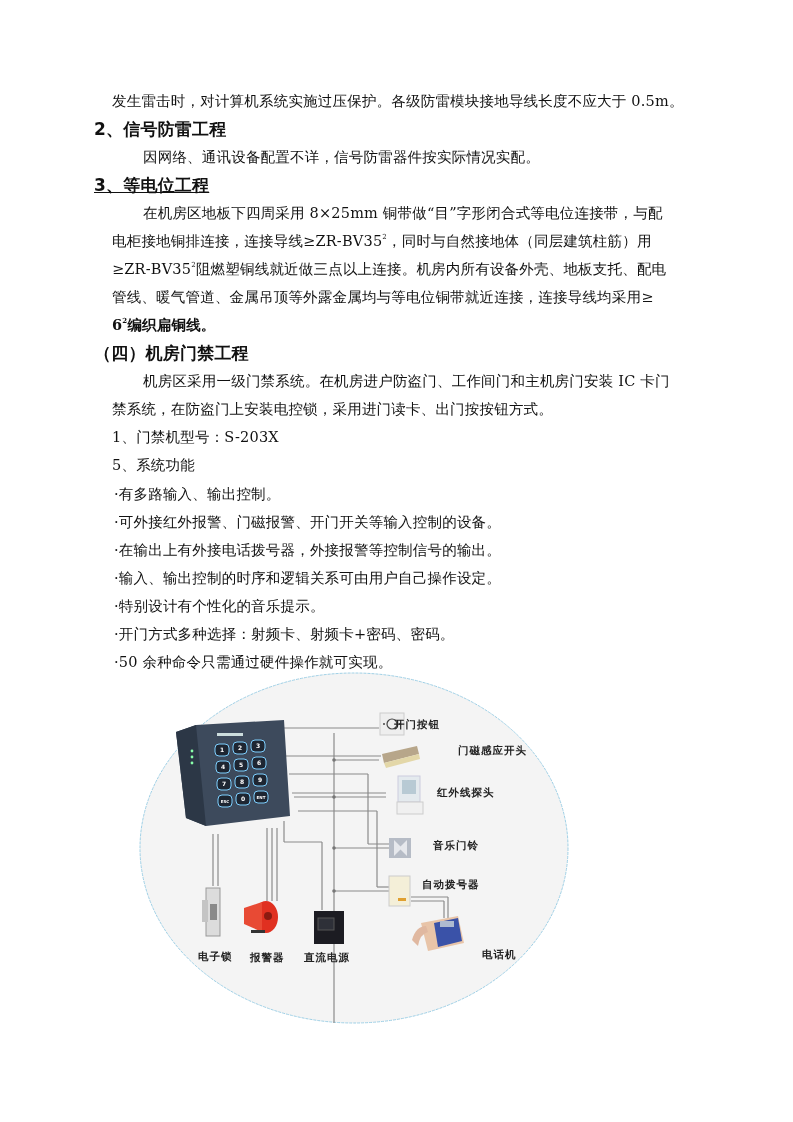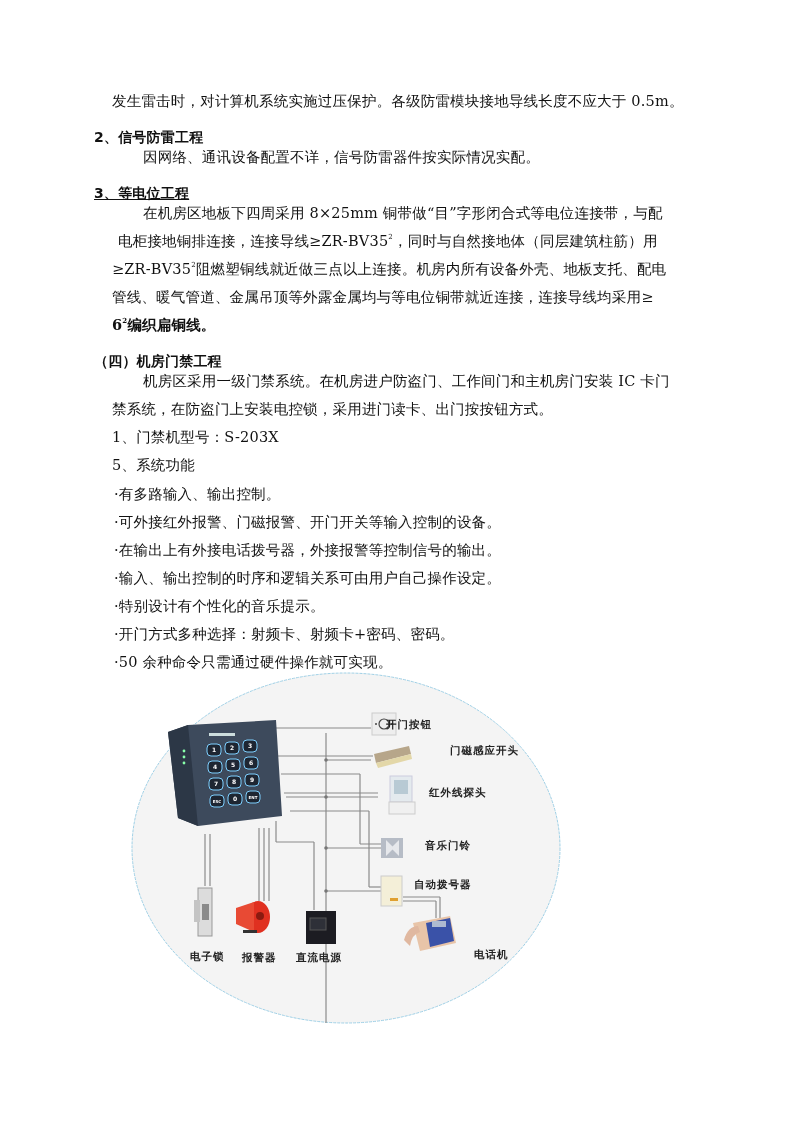--- a/index.html
+++ b/index.html
@@ -1,33 +1,33 @@
 <!DOCTYPE html>
 <html><head>
   <meta charset="utf-8">
   <style>
     html, body { margin: 0; padding: 0; background: #ffffff; }
     body { width: 793px; height: 1122px; position: relative; overflow: hidden;
       font-family: "DejaVu Serif", "Liberation Serif", serif; color: #111; }
     .line { position: absolute; font-size: 14.5px; line-height: 20px; white-space: nowrap; letter-spacing: 0.2px; }
-    .h { font-family: "DejaVu Sans", "Liberation Sans", sans-serif; font-weight: bold; font-size: 14px; margin-top: 8px; }
+    .h { font-family: "DejaVu Sans", "Liberation Sans", sans-serif; font-weight: bold; font-size: 17px; }
     sup { font-size: 7px; vertical-align: 7px; line-height: 0; }
-    #diagram { position: absolute; left: 128px; top: 668px; width: 440px; height: 362px; }
+    #diagram { position: absolute; left: 136px; top: 668px; width: 440px; height: 362px; }
     .dlabel { position: absolute; font-family: "DejaVu Sans", "Liberation Sans", sans-serif; font-size: 10.5px; font-weight: bold; color: #222; white-space: nowrap; letter-spacing: 1px; }
   </style>
 </head>
 <body>
 
 <div>
   <div class="line" style="left:112px;top:91px;">发生雷击时，对计算机系统实施过压保护。各级防雷模块接地导线长度不应大于 0.5m。</div>
   <div class="line h" style="left:94px;top:119px;">2、信号防雷工程</div>
   <div class="line" style="left:143px;top:147px;">因网络、通讯设备配置不详，信号防雷器件按实际情况实配。</div>
   <div class="line h" style="left:94px;top:175px;text-decoration:underline;">3、等电位工程</div>
   <div class="line" style="left:143px;top:203px;">在机房区地板下四周采用 8×25mm 铜带做“目”字形闭合式等电位连接带，与配</div>
-  <div class="line" style="left:112px;top:231px;margin-left:6px;">
+  <div class="line" style="left:112px;top:231px;">
     <span>电柜接地铜排连接，连接导线≥ZR-BV35</span><sup>2</sup><span>，同时与自然接地体（同层建筑柱筋）用</span>
   </div>
   <div class="line" style="left:112px;top:259px;">
     <span>≥ZR-BV35</span><sup>2</sup><span>阻燃塑铜线就近做三点以上连接。机房内所有设备外壳、地板支托、配电</span>
   </div>
   <div class="line" style="left:112px;top:287px;">管线、暖气管道、金属吊顶等外露金属均与等电位铜带就近连接，连接导线均采用≥</div>
   <div class="line" style="left:112px;top:315px;font-weight:bold;">
     <span>6</span><sup>2</sup><span>编织扁铜线。</span>
   </div>
   <div class="line h" style="left:94px;top:343px;">（四）机房门禁工程</div>

